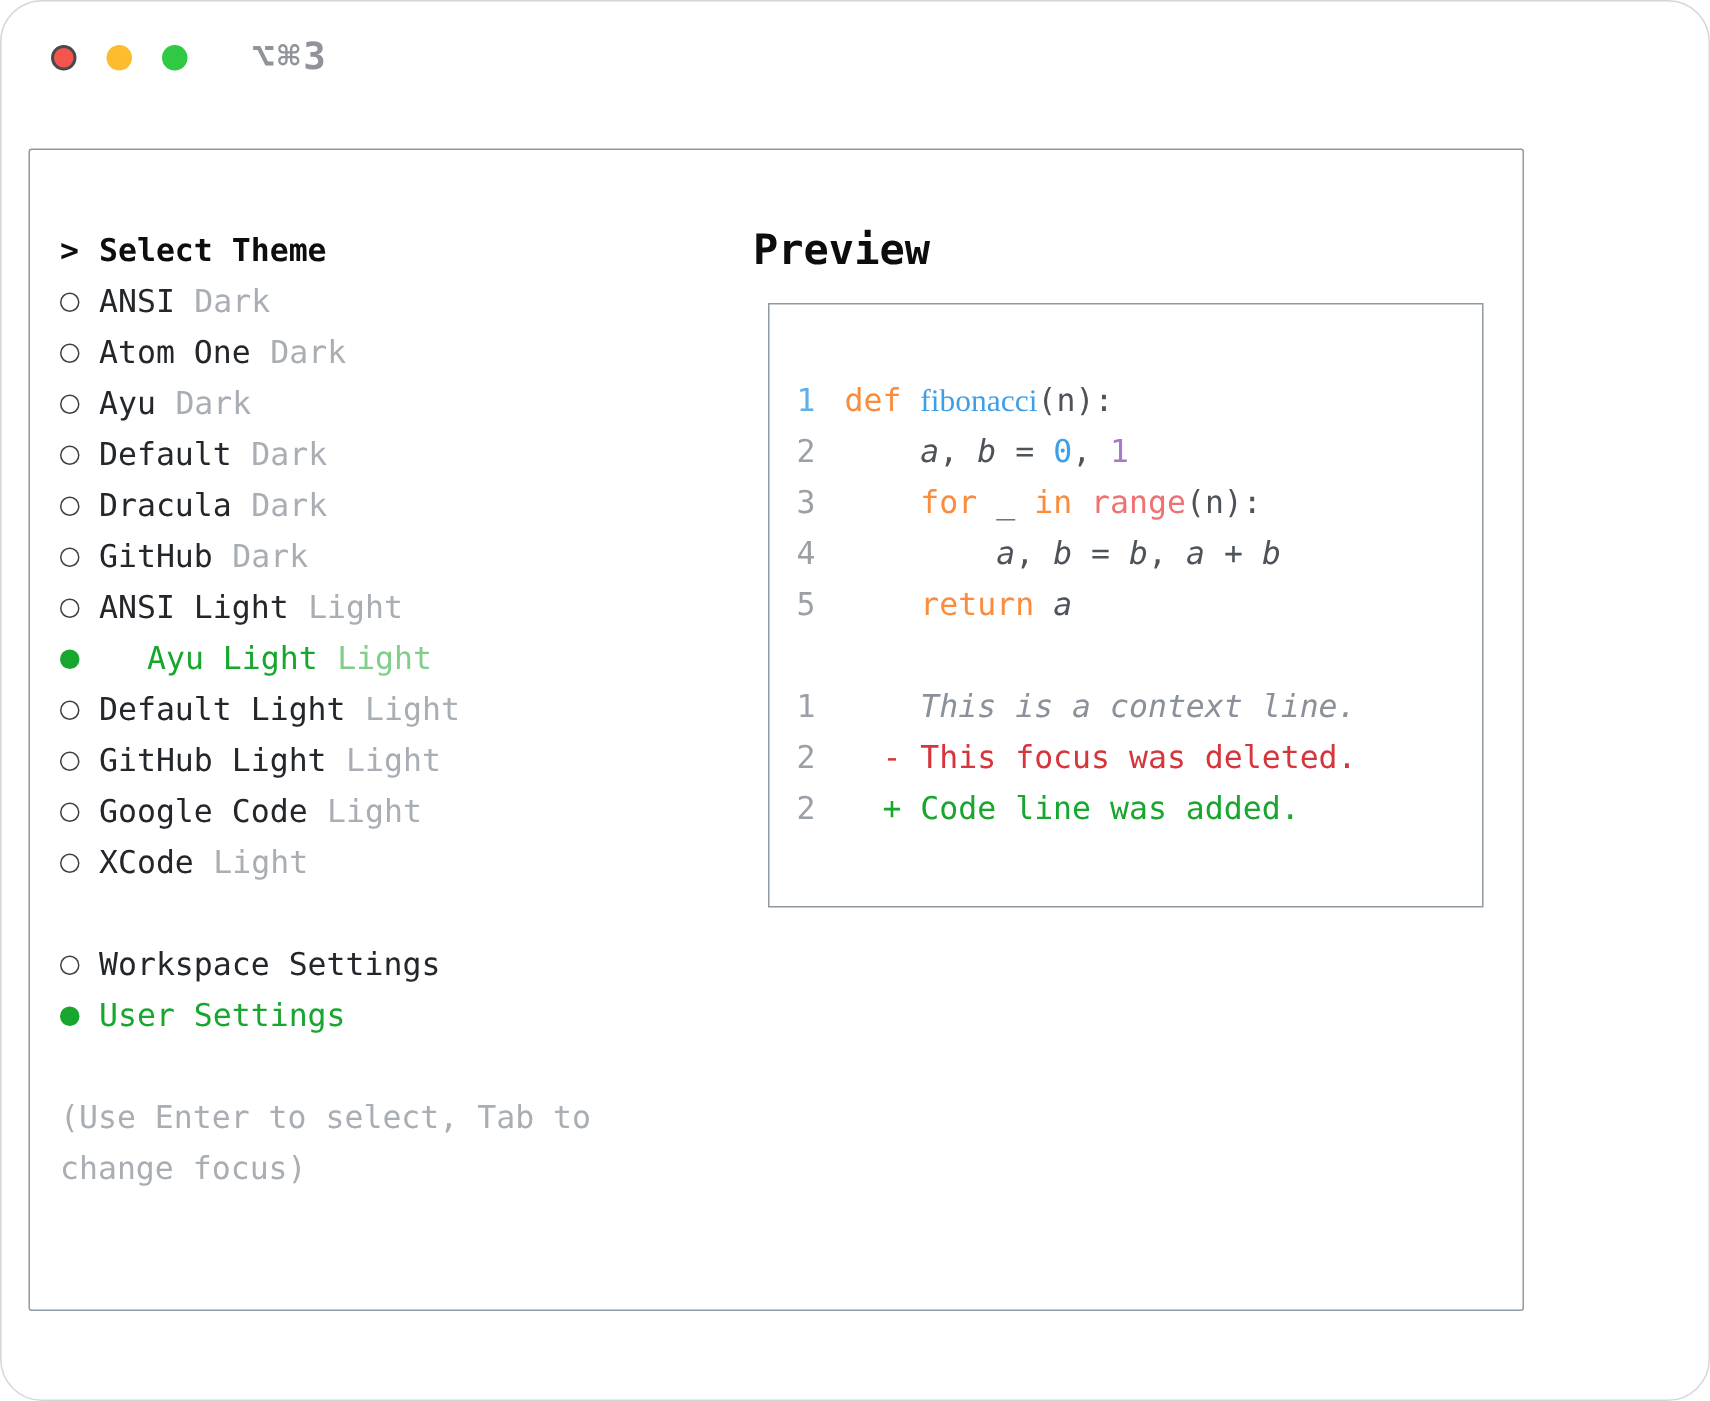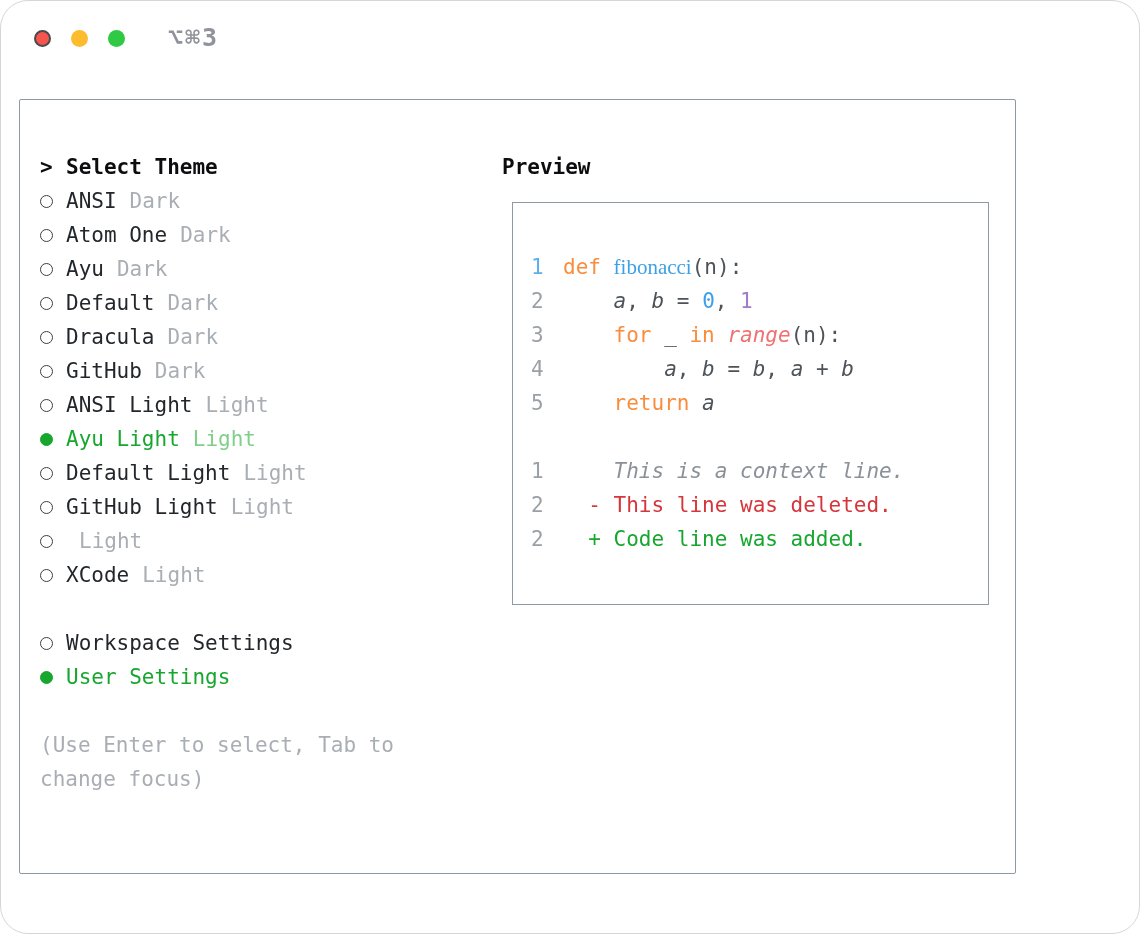--- a/index.html
+++ b/index.html
@@ -37,43 +37,43 @@
   .row { display:flex; align-items:center; height:34px; }
   .prompt { width:26px; font-weight:bold; color:#0d0d0f; flex:none; }
   .header-label { font-weight:bold; color:#0d0d0f; }
   .radio {
     width:13px; height:13px; border:1.5px solid #3c4043; border-radius:50%;
     margin-right:13px; flex:none;
   }
   .radio.on { background:var(--accent_green); border-color:var(--accent_green); }
   .item-name { color:#23272b; }
   .item-variant { color:var(--muted_text); margin-left:13px; }
-  .theme-item.selected .item-name { color:var(--accent_green); }
+  .theme-item.selected .item-name { color:var(--accent_green);margin-left:32px; }
   .theme-item.selected .item-variant { color:var(--accent_green_light); }
   .apply-item .apply-name { color:#23272b; }
   .apply-item.selected .apply-name { color:var(--accent_green); }
   .apply-header-indent { width:26px; flex:none; }
   .spacer { height:34px; }
   .hint { color:var(--muted_text); width:420px; line-height:34px; }
   .preview-label {
     position:absolute; left:482px; top:50px;
-    font-size:21px; line-height:34px; font-weight:bold; color:#0d0d0f;
+    font-size:28px; line-height:34px; font-weight:bold; color:#0d0d0f;
   }
   .preview-box {
     position:absolute; left:492px; top:102px; width:477px; height:403px;
     border:1.5px solid var(--panel_border); background:#fff;
   }
   .code { padding:47px 0 0 18px; font-size:21px; line-height:34px; }
   .code-line { display:flex; height:34px; align-items:center; }
   .ln { width:32px; flex:none; color:var(--line_number); }
   .ln.blue { color:var(--line_number_blue); }
   .lc { white-space:pre; color:var(--code_plain); }
   .tok-kw { color:var(--keyword); }
   .tok-fn { color:var(--function);font-family:Liberation Serif, serif; }
-  .tok-call { color:var(--call);font-style:italic; }
+  .tok-call { color:var(--call); }
   .tok-plain { color:var(--code_plain); }
   .tok-ident { color:var(--code_plain); font-style:italic; }
   .tok-num-blue { color:var(--number_blue); }
   .tok-num-purple { color:var(--number_purple); }
   .diff-context { color:var(--diff_context);font-style:italic; }
   .diff-deleted { color:var(--diff_deleted); }
   .diff-added { color:var(--diff_added); }
 </style>
 </head>
 <body>
@@ -141,20 +141,21 @@
             <span class="item-name">Default Light</span>
             <span class="item-variant">Light</span>
           </div>
           <div class="row theme-item">
             <span class="radio"></span>
             <span class="item-name">GitHub Light</span>
             <span class="item-variant">Light</span>
           </div>
           <div class="row theme-item">
             <span class="radio"></span>
+            <span class="item-name">Google Code</span>
             <span class="item-variant">Light</span>
           </div>
           <div class="row theme-item">
             <span class="radio"></span>
             <span class="item-name">XCode</span>
             <span class="item-variant">Light</span>
           </div>
         </div>
 
       <div class="spacer"></div>
@@ -200,21 +201,21 @@
             <span class="ln">5</span>
             <span class="lc"><span class="tok-plain">    </span><span class="tok-kw">return</span><span class="tok-plain"> </span><span class="tok-ident">a</span></span>
           </div>
           <div class="code-line blank"></div>
           <div class="code-line">
             <span class="ln">1</span>
             <span class="lc diff-context">    This is a context line.</span>
           </div>
           <div class="code-line">
             <span class="ln">2</span>
-            <span class="lc diff-deleted">  - This line was deleted.</span>
+            <span class="lc diff-deleted">  - This focus was deleted.</span>
           </div>
           <div class="code-line">
             <span class="ln">2</span>
             <span class="lc diff-added">  + Code line was added.</span>
           </div>
         </div>
     </div>
 
   </div>
 </div>

